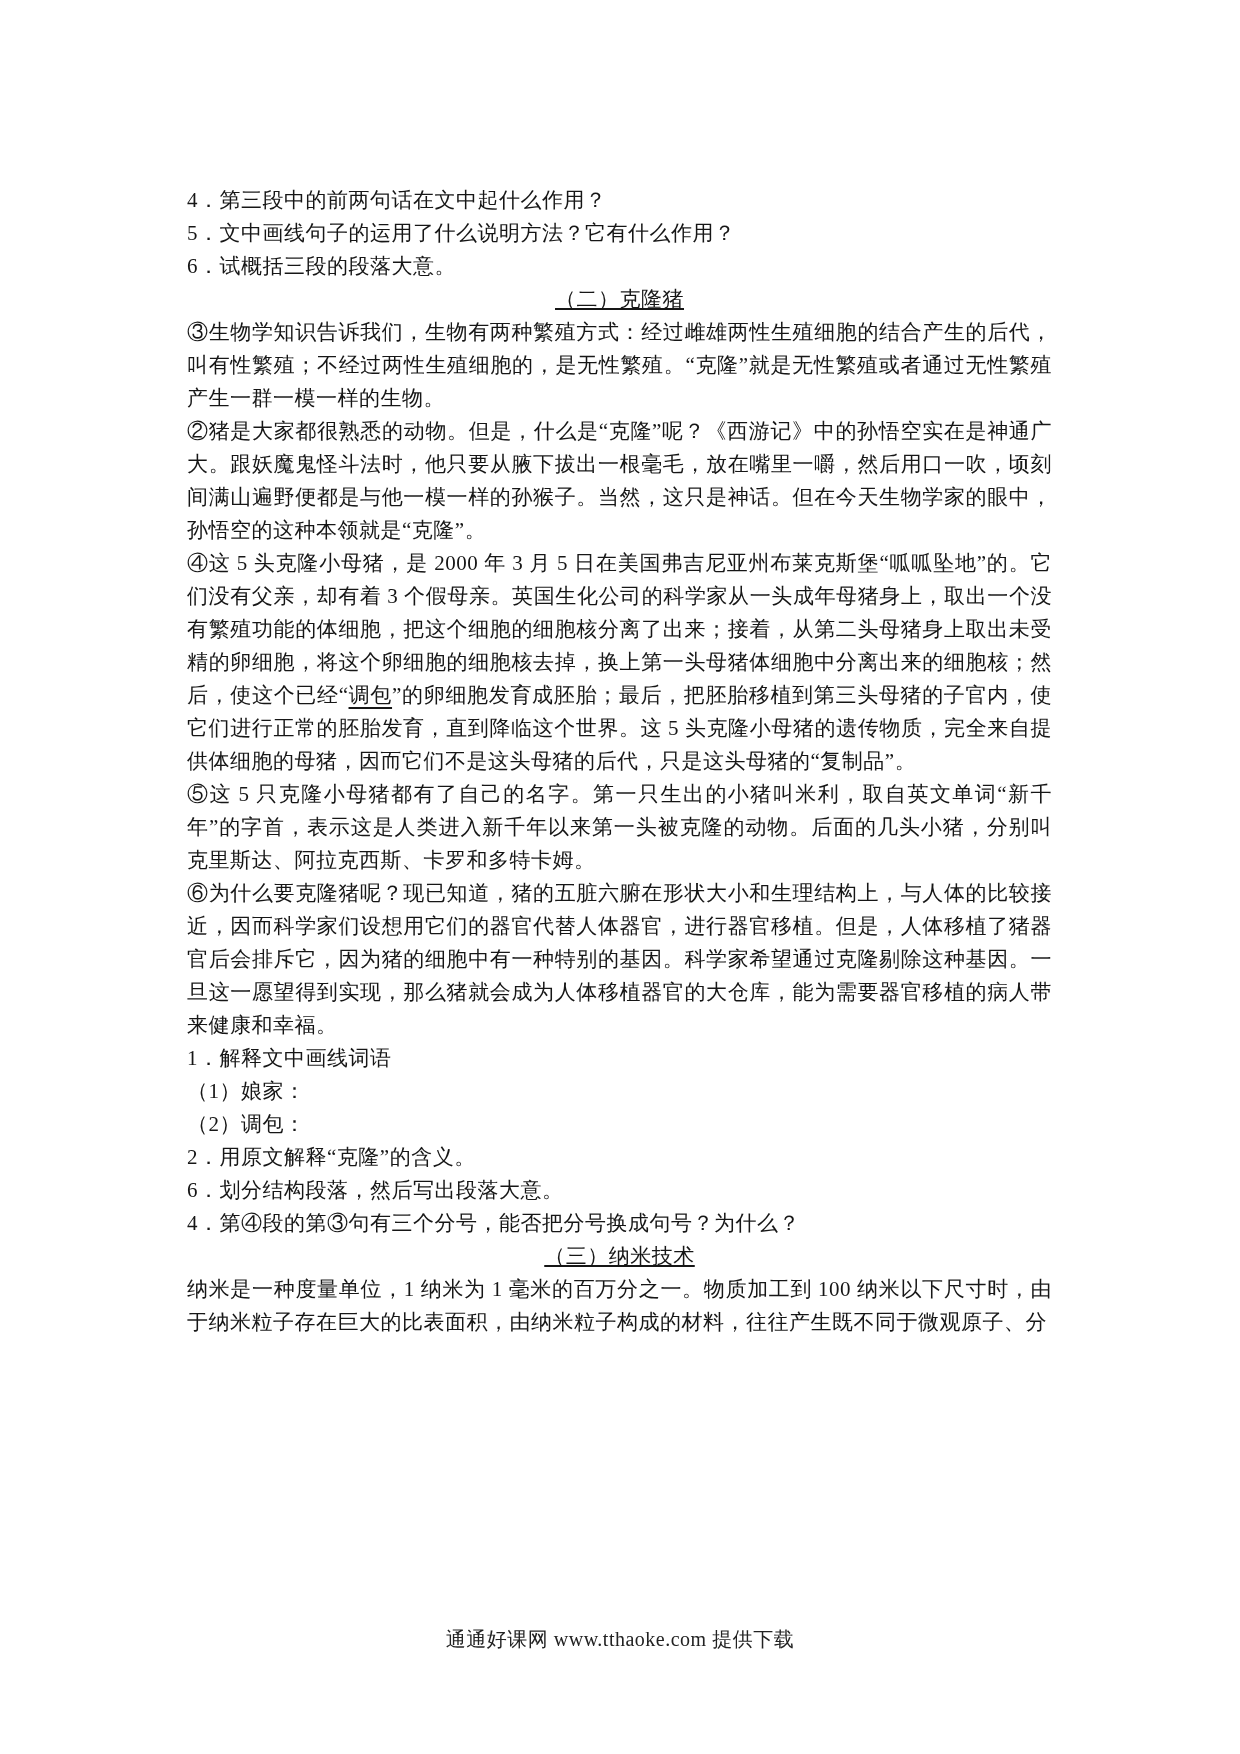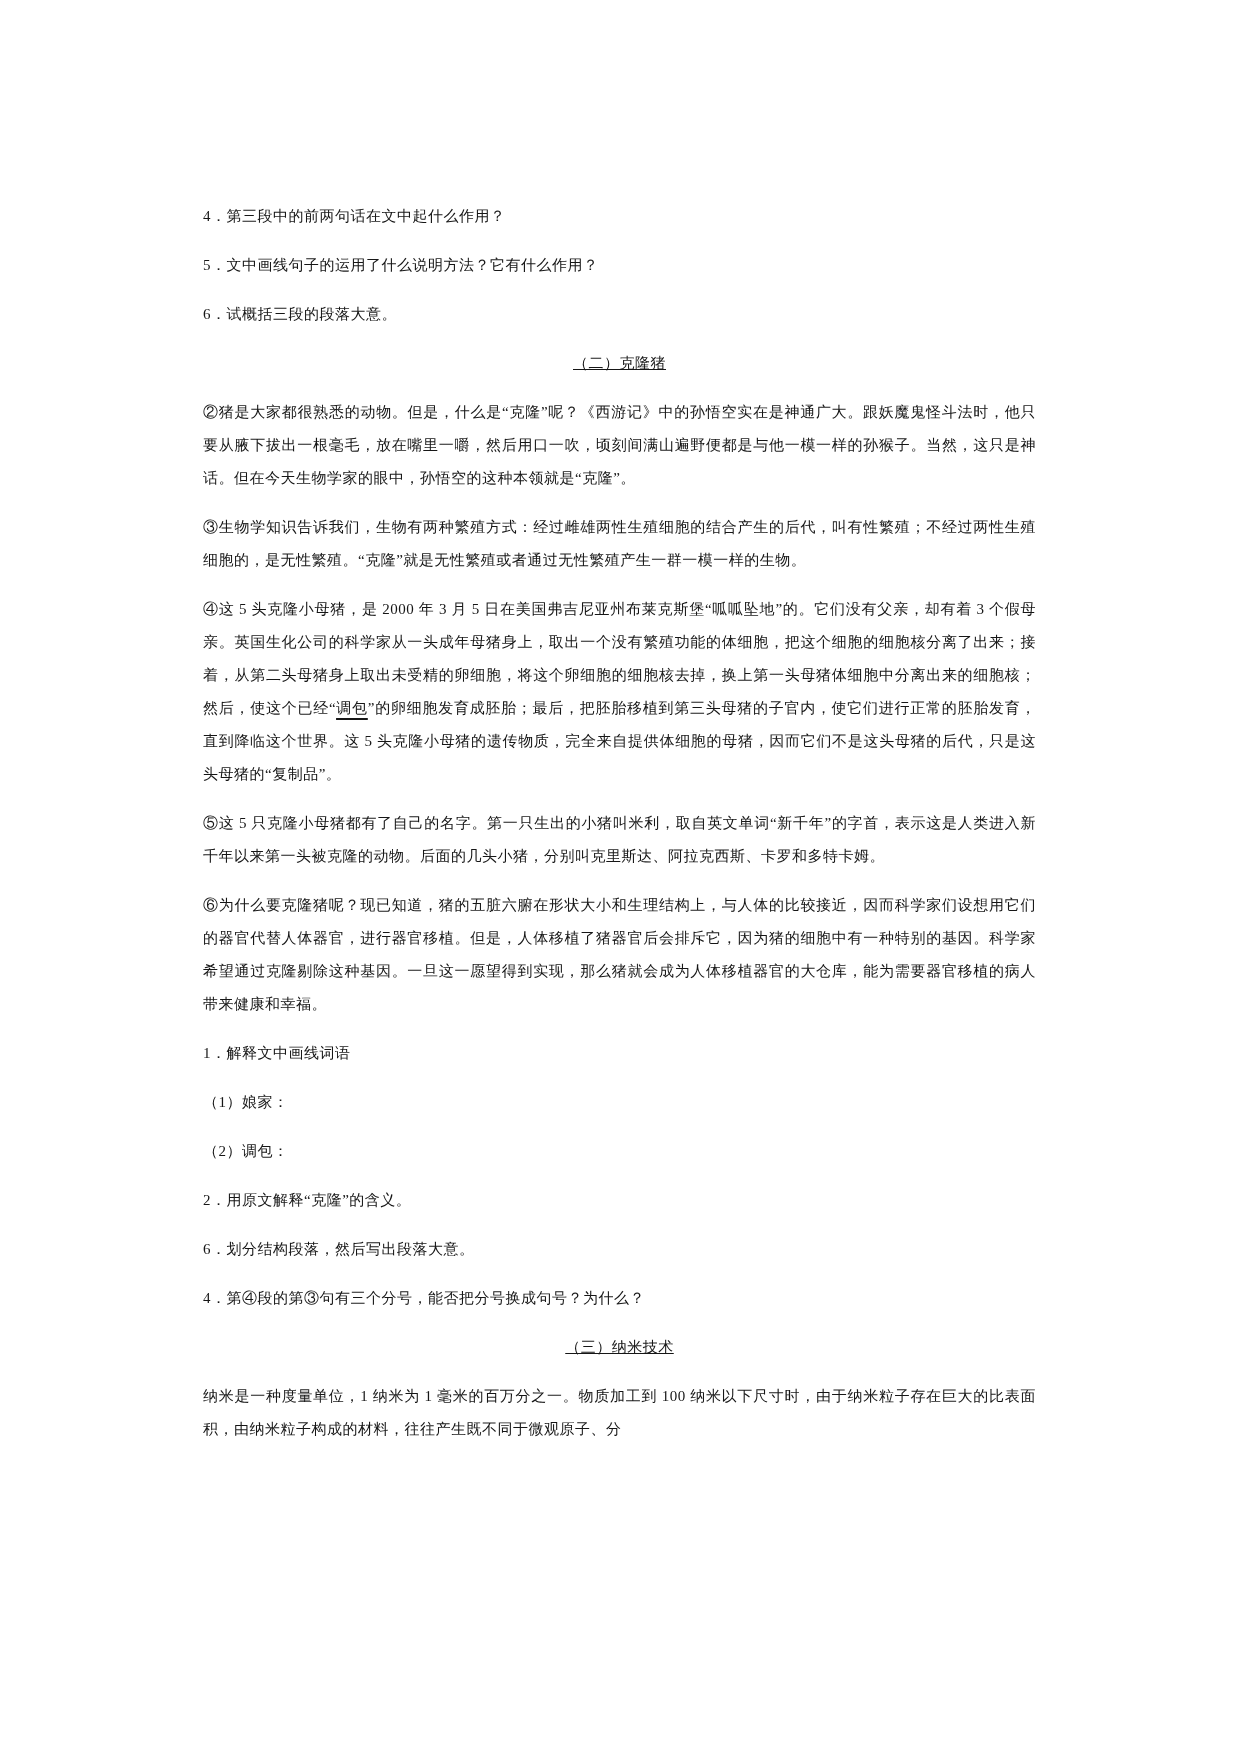--- a/index.html
+++ b/index.html
@@ -17,22 +17,22 @@
     font-family: "Liberation Serif", "DejaVu Serif", serif;
     overflow: hidden;
   }
   .content {
     position: absolute;
     top: 184px;
     left: 187px;
     width: 865px;
   }
   .content p, .content h2 {
-    margin: 16px;
-    font-size: 15px;
+    margin: 0;
+    font-size: 21px;
     line-height: 33px;
     letter-spacing: 0.5px;
     font-weight: normal;
   }
   .para {
     text-align: justify;
     text-justify: inter-ideograph;
   }
   .heading {
     text-align: center;
@@ -68,36 +68,37 @@
 <div class="page">
   <div class="content">
 
     <p class="q">4．第三段中的前两句话在文中起什么作用？</p>
     <p class="q mt-q5">5．文中画线句子的运用了什么说明方法？它有什么作用？</p>
     <p class="q mt-q6">6．试概括三段的段落大意。</p>
 
     <h2 class="heading mt-h2">（二）克隆猪</h2>
 
 
+    <p class="para">③生物学知识告诉我们，生物有两种繁殖方式：经过雌雄两性生殖细胞的结合产生的后代，叫有性繁殖；不经过两性生殖细胞的，是无性繁殖。“克隆”就是无性繁殖或者通过无性繁殖产生一群一模一样的生物。</p>
+
     <p class="para">②猪是大家都很熟悉的动物。但是，什么是“克隆”呢？《西游记》中的孙悟空实在是神通广大。跟妖魔鬼怪斗法时，他只要从腋下拔出一根毫毛，放在嘴里一嚼，然后用口一吹，顷刻间满山遍野便都是与他一模一样的孙猴子。当然，这只是神话。但在今天生物学家的眼中，孙悟空的这种本领就是“克隆”。</p>
-
-    <p class="para">③生物学知识告诉我们，生物有两种繁殖方式：经过雌雄两性生殖细胞的结合产生的后代，叫有性繁殖；不经过两性生殖细胞的，是无性繁殖。“克隆”就是无性繁殖或者通过无性繁殖产生一群一模一样的生物。</p>
 
     <p class="para"><span>④这 5 头克隆小母猪，是 2000 年 3 月 5 日在美国弗吉尼亚州布莱克斯堡“呱呱坠地”的。它们没有父亲，却有着 3 个假母亲。英国生化公司的科学家从一头成年母猪身上，取出一个没有繁殖功能的体细胞，把这个细胞的细胞核分离了出来；接着，从第二头母猪身上取出未受精的卵细胞，将这个卵细胞的细胞核去掉，换上第一头母猪体细胞中分离出来的细胞核；然后，使这个已经“</span><span class="u">调包</span><span>”的卵细胞发育成胚胎；最后，把胚胎移植到第三头母猪的子官内，使它们进行正常的胚胎发育，直到降临这个世界。这 5 头克隆小母猪的遗传物质，完全来自提供体细胞的母猪，因而它们不是这头母猪的后代，只是这头母猪的“复制品”。</span></p>
 
     <p class="para">⑤这 5 只克隆小母猪都有了自己的名字。第一只生出的小猪叫米利，取自英文单词“新千年”的字首，表示这是人类进入新千年以来第一头被克隆的动物。后面的几头小猪，分别叫克里斯达、阿拉克西斯、卡罗和多特卡姆。</p>
 
     <p class="para">⑥为什么要克隆猪呢？现已知道，猪的五脏六腑在形状大小和生理结构上，与人体的比较接近，因而科学家们设想用它们的器官代替人体器官，进行器官移植。但是，人体移植了猪器官后会排斥它，因为猪的细胞中有一种特别的基因。科学家希望通过克隆剔除这种基因。一旦这一愿望得到实现，那么猪就会成为人体移植器官的大仓库，能为需要器官移植的病人带来健康和幸福。</p>
 
     <p class="q">1．解释文中画线词语</p>
     <p class="q">（1）娘家：</p>
     <p class="q">（2）调包：</p>
     <p class="q">2．用原文解释“克隆”的含义。</p>
     <p class="q mt-q3b">6．划分结构段落，然后写出段落大意。</p>
     <p class="q mt-q4b">4．第④段的第③句有三个分号，能否把分号换成句号？为什么？</p>
 
     <h2 class="heading mt-h3">（三）纳米技术</h2>
 
     <p class="para">纳米是一种度量单位，1 纳米为 1 毫米的百万分之一。物质加工到 100 纳米以下尺寸时，由于纳米粒子存在巨大的比表面积，由纳米粒子构成的材料，往往产生既不同于微观原子、分</p>
 
   </div>
 
+  <div class="footer">通通好课网 www.tthaoke.com 提供下载</div>
 </div>
 
 </body></html>

